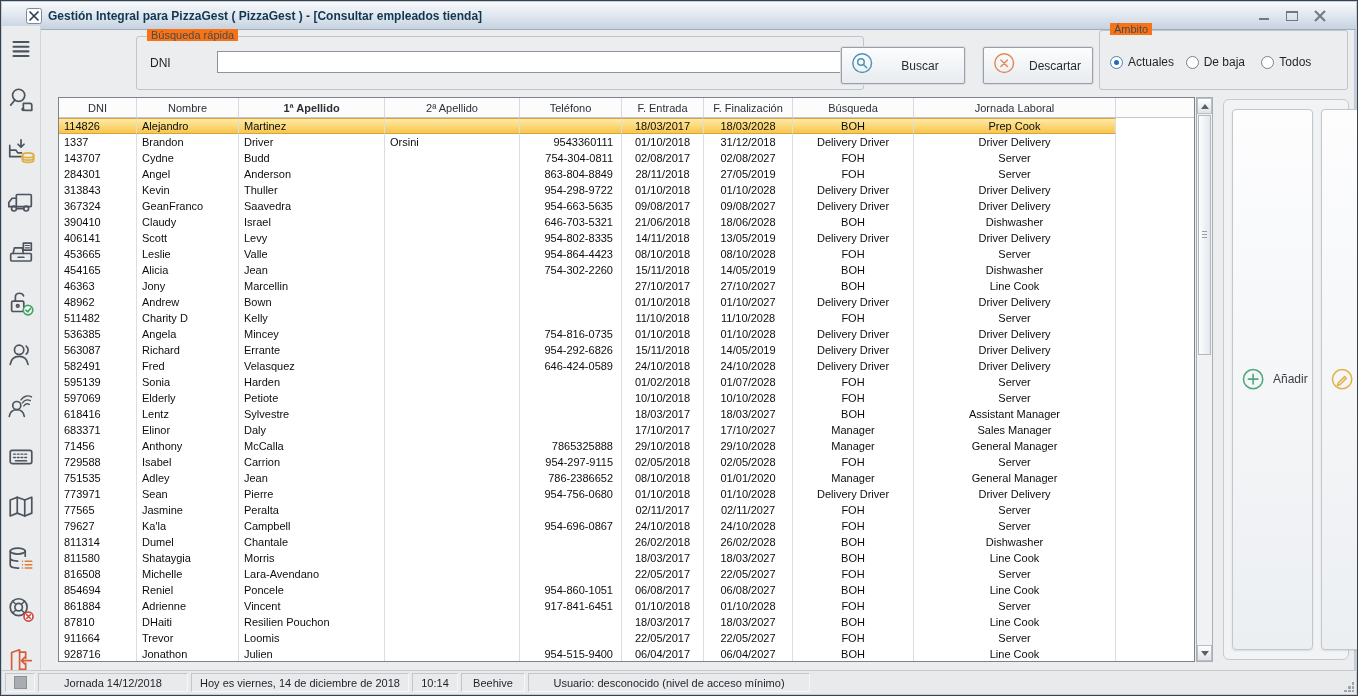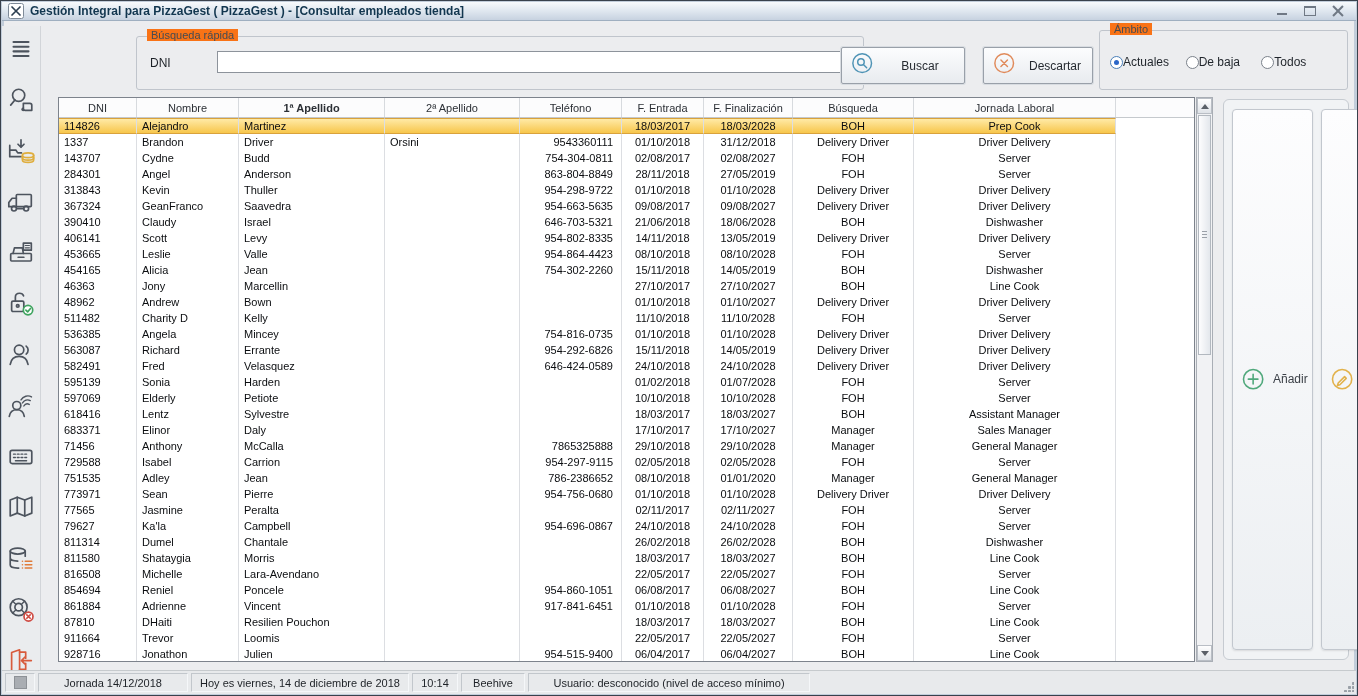--- a/index.html
+++ b/index.html
@@ -3,23 +3,23 @@
 <meta charset="utf-8">
 <style>
   html,body{margin:0;padding:0;background:#6b7684;}
   .window{
     position:relative;width:1358px;height:696px;box-sizing:border-box;
     font-family:"Liberation Sans",sans-serif;background:#ecedef;
     border:1px solid #39414c;overflow:hidden;
     box-shadow:inset 0 0 0 3px #c2cdda;
   }
   
-  .titlebar{position:absolute;left:1px;top:1px;right:1px;height:19px;
+  .titlebar{position:absolute;left:1px;top:1px;right:1px;height:28px;
     background:linear-gradient(#f8fafc 0%,#dde5ee 55%,#c7d2e0 100%);
-    border-bottom:1px solid #9fafc0;display:flex;align-items:center;padding:0 6px;box-sizing:border-box;}
+    border-bottom:1px solid #9fafc0;display:flex;align-items:center;padding:0 24px;box-sizing:border-box;}
   .app-icon{width:16px;height:16px;margin-right:6px;flex:0 0 16px;}
   .titlebar .title{font-size:12px;font-weight:bold;color:#12364f;white-space:nowrap;}
   .win-controls{margin-left:auto;display:flex;align-items:center;gap:16px;padding-right:6px;}
   .wc{width:12px;height:10px;position:relative;cursor:default;}
   .wc-min::after{content:"";position:absolute;left:1px;right:1px;bottom:1px;height:2px;background:#6f7884;}
   .wc-max::after{content:"";position:absolute;inset:0;border:1px solid #6f7884;border-top-width:2px;}
   .wc-close::before,.wc-close::after{content:"";position:absolute;left:-1px;top:4px;width:14px;height:2px;background:#6f7884;}
   .wc-close::before{transform:rotate(45deg);}
   .wc-close::after{transform:rotate(-45deg);}
   
@@ -39,21 +39,21 @@
   .dni-input{position:absolute;left:80px;top:14px;width:636px;height:22px;box-sizing:border-box;
     border:1px solid #8d939b;background:#fff;font-family:"Liberation Sans",sans-serif;font-size:12px;padding:0 4px;}
   .action-btn{position:absolute;top:46px;height:37px;display:flex;align-items:center;gap:8px;
     background:linear-gradient(#fcfdfe,#e8ebef);border:1px solid #99a0a9;border-radius:2px;
     box-shadow:0 0 0 1px #d8dce1;padding:0 8px;font-size:12px;color:#262b31;cursor:default;box-sizing:border-box;}
   .btn-buscar{left:840px;width:124px;}
   .btn-descartar{left:982px;width:110px;}
   .action-btn .blabel{flex:1;text-align:center;}
   .fs-ambito{left:1098px;top:29px;width:247px;height:58px;}
   .radio-row{position:absolute;left:0;right:0;top:24px;display:flex;padding:0 10px;gap:0;}
-  .radio-opt{display:flex;align-items:center;width:86px;}
+  .radio-opt{display:flex;align-items:center;gap:5px;width:86px;}
   .radio-dot{width:13px;height:13px;border-radius:50%;border:1px solid #7b828b;background:#fff;position:relative;flex:0 0 13px;box-sizing:border-box;}
   .radio-opt.selected .radio-dot{border-color:#4a7fb8;}
   .radio-opt.selected .radio-dot::after{content:"";position:absolute;left:3px;top:3px;width:5px;height:5px;border-radius:50%;background:#2a66c8;}
   .radio-label{font-size:12px;color:#1f242a;white-space:nowrap;}
   
   .grid{position:absolute;left:57px;top:96px;width:1137px;height:565px;background:#fff;
     border:1px solid #7d838c;box-sizing:border-box;overflow:hidden;}
   .ghead{display:flex;height:19px;background:#fcfcfd;border-bottom:1px solid #c5c9cd;}
   .hcell{display:flex;align-items:center;justify-content:center;font-size:11px;color:#2c3036;
     border-right:1px solid #d7dade;box-sizing:border-box;white-space:nowrap;overflow:hidden;}

